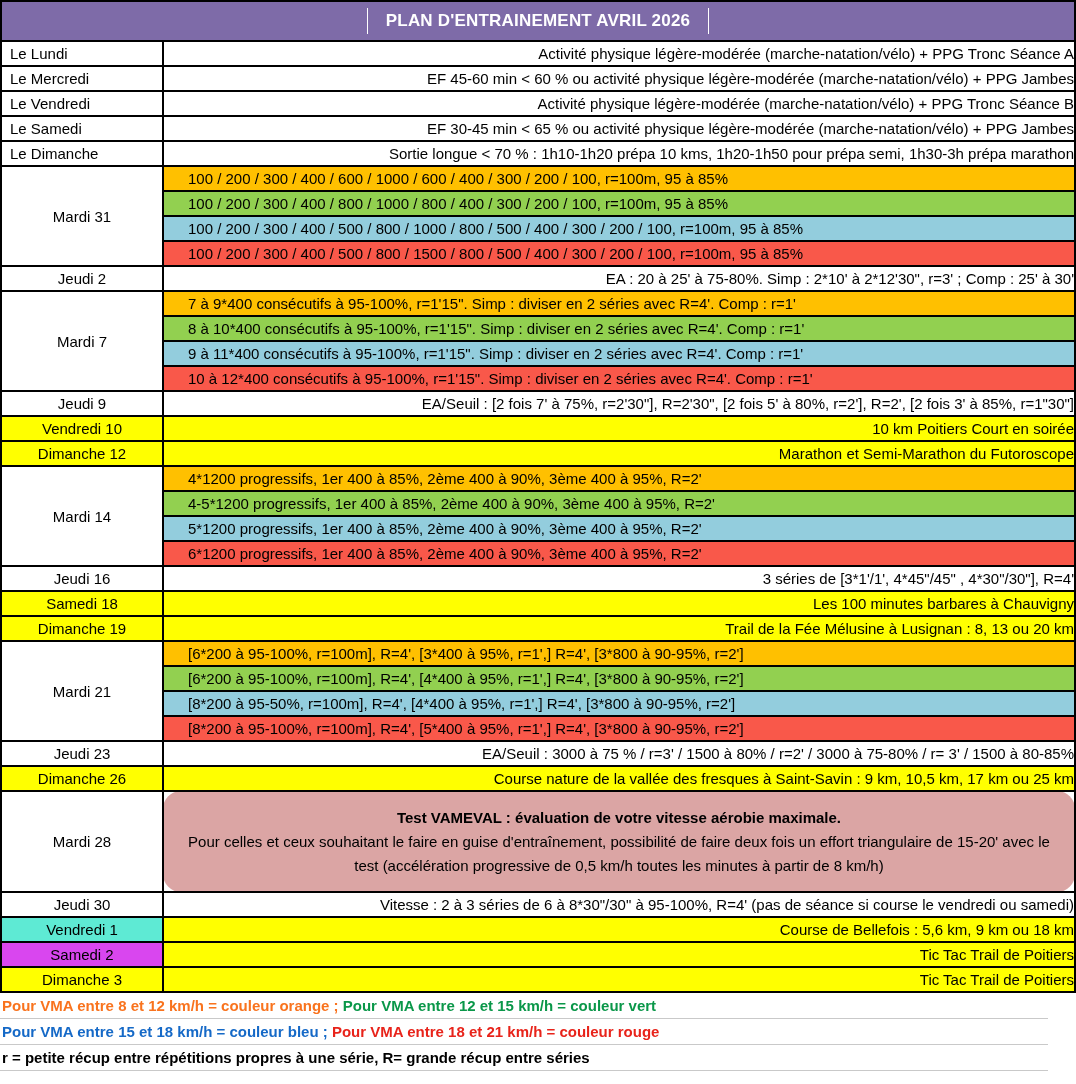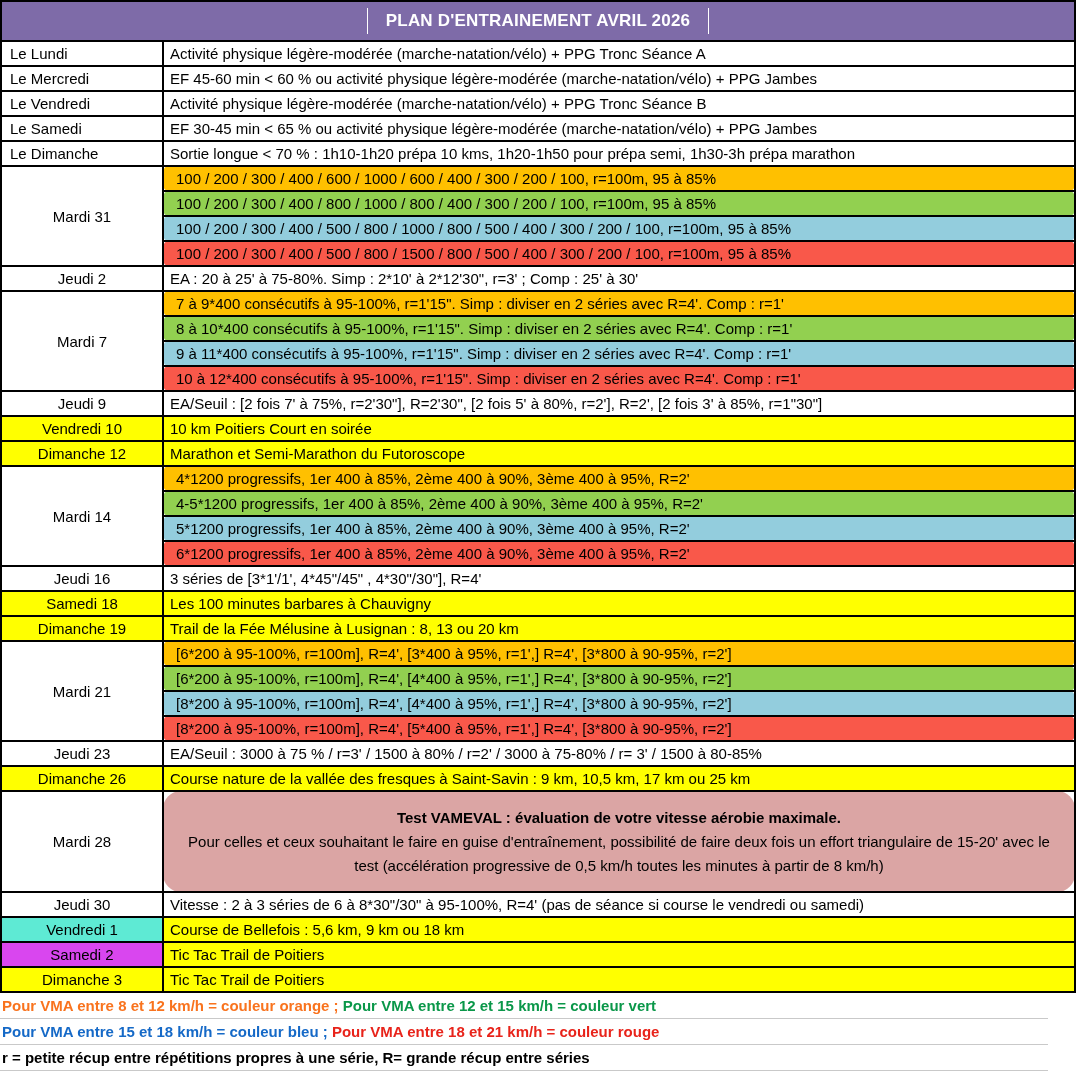--- a/index.html
+++ b/index.html
@@ -7,22 +7,22 @@
   table{border-collapse:collapse;table-layout:fixed;width:1076px;}
   col.day-col{width:162px;}
   td{border:2px solid #000;font-size:15px;padding:0;overflow:hidden;white-space:nowrap;vertical-align:middle;}
   tr{height:25px;}
   tr.title-row{height:40px;}
   td.title-cell{border:2px solid #000;text-align:center;}
   .title-inner{display:inline-block;color:#fff;font-weight:bold;font-size:17px;letter-spacing:.2px;
     border-left:1px solid #fff;border-right:1px solid #fff;padding:3px 18px;}
   td.day{text-align:center;}
   td.day-left{text-align:left;padding-left:8px;}
-  td.content{padding-left:6px;}
-  td.variant{padding-left:12px;border-radius:6px;}
+  td.content{padding-left:6px;text-align:right;}
+  td.variant{padding-left:24px;}
   tr.thin + tr.thin td.variant{border-top-width:1px;}
   tr.vameval-row{height:101px;}
   td.vameval{white-space:normal;text-align:center;padding:4px 14px;line-height:24px;border-radius:18px;}
   .vameval-title{font-weight:bold;}
   .legend{width:1048px;}
   .legend-row{height:25px;line-height:25px;font-weight:bold;font-size:15px;padding-left:2px;
     border-bottom:1px solid #c9c9c9;white-space:nowrap;overflow:hidden;}
 </style>
 </head>
 <body>
@@ -138,21 +138,21 @@
   </tr>
 
   <tr class="thin">
     <td class="day" rowspan="4">Mardi 21</td>
     <td class="variant" style="background-color: rgb(255, 192, 0);">[6*200 à 95-100%, r=100m], R=4', [3*400 à 95%, r=1',] R=4', [3*800 à 90-95%, r=2']</td>
   </tr>
   <tr class="thin">
     <td class="variant" style="background-color: rgb(146, 208, 80);">[6*200 à 95-100%, r=100m], R=4', [4*400 à 95%, r=1',] R=4', [3*800 à 90-95%, r=2']</td>
   </tr>
   <tr class="thin">
-    <td class="variant" style="background-color: rgb(147, 205, 221);">[8*200 à 95-100%, r=100m], R=4', [4*400 à 95%, r=1',] R=4', [3*800 à 90-95%, r=2']</td>
+    <td class="variant" style="background-color: rgb(147, 205, 221);">[8*200 à 95-50%, r=100m], R=4', [4*400 à 95%, r=1',] R=4', [3*800 à 90-95%, r=2']</td>
   </tr>
   <tr class="thin">
     <td class="variant" style="background-color: rgb(249, 88, 74);">[8*200 à 95-100%, r=100m], R=4', [5*400 à 95%, r=1',] R=4', [3*800 à 90-95%, r=2']</td>
   </tr>
 
   <tr>
     <td class="day">Jeudi 23</td>
     <td class="content">EA/Seuil :  3000 à 75 % / r=3' / 1500 à 80% / r=2' / 3000 à 75-80% / r= 3' / 1500 à 80-85%</td>
   </tr>
 

